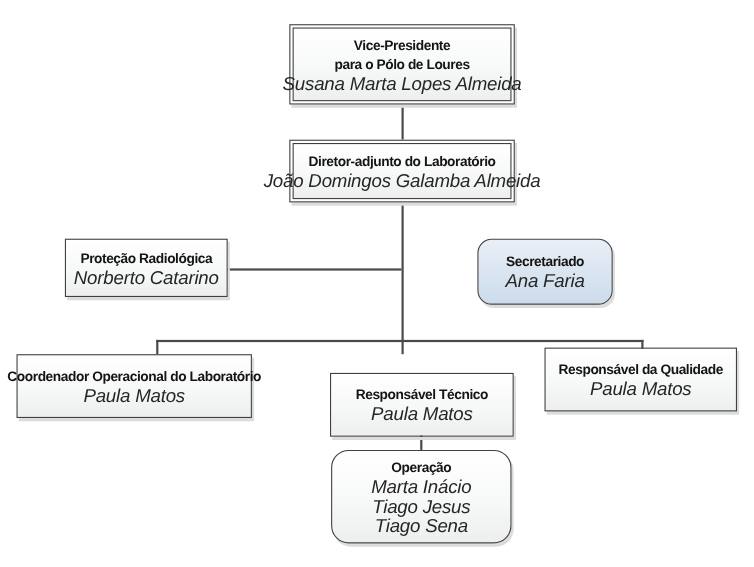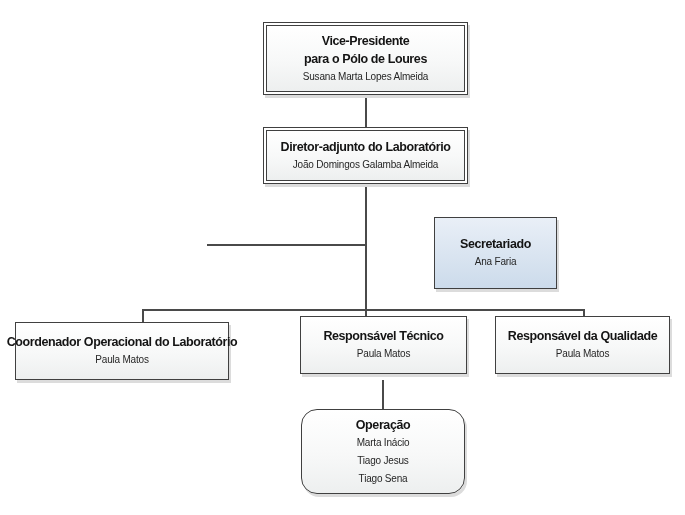--- a/index.html
+++ b/index.html
@@ -32,22 +32,22 @@
     display:flex;flex-direction:column;justify-content:center;align-items:center;
   }
   .box.blue, .box.blue .inner{
     background:linear-gradient(180deg,var(--blue-top) 0%,var(--blue-bottom) 100%);
   }
   .title{
     font-weight:bold;font-size:12.5px;line-height:18px;letter-spacing:-0.4px;
     white-space:nowrap;color:#141414;
   }
   .person{
-    font-size:10px;line-height:18px;letter-spacing:-0.2px;
-    white-space:nowrap;color:#262626;
+    font-size:17px;line-height:18px;letter-spacing:-0.2px;
+    white-space:nowrap;color:#262626;font-style:italic;
   }
   .vline,.hline{position:absolute;background:var(--connector);}
   .vline{width:2px;}
   .hline{height:2px;}
 </style>
 </head>
 <body>
 
 <div id="canvas">
 
@@ -67,32 +67,36 @@
     </div>
   </div>
 
   <div class="box double" style="left:263px;top:127px;width:205px;height:57px;">
     <div class="inner">
       <div class="title">Diretor-adjunto do Laboratório</div>
       <div class="person">João Domingos Galamba Almeida</div>
     </div>
   </div>
 
+  <div class="box" style="left:59px;top:217px;width:148px;height:53px;">
+    <div class="title">Proteção Radiológica</div>
+    <div class="person">Norberto Catarino</div>
+  </div>
 
-  <div class="box blue" style="left:434px;top:217px;width:123px;height:72px;">
+  <div class="box blue" style="left:434px;top:217px;width:123px;height:60px;border-radius:13px;">
     <div class="title">Secretariado</div>
     <div class="person">Ana Faria</div>
   </div>
 
   <div class="box" style="left:15px;top:322px;width:214px;height:58px;">
     <div class="title">Coordenador Operacional do Laboratório</div>
     <div class="person">Paula Matos</div>
   </div>
 
-  <div class="box" style="left:300px;top:316px;width:167px;height:58px;">
+  <div class="box" style="left:300px;top:339px;width:167px;height:58px;">
     <div class="title">Responsável Técnico</div>
     <div class="person">Paula Matos</div>
   </div>
 
   <div class="box" style="left:495px;top:316px;width:175px;height:58px;">
     <div class="title">Responsável da Qualidade</div>
     <div class="person">Paula Matos</div>
   </div>
 
   <div class="box" style="left:301px;top:409px;width:164px;height:85px;border-radius:16px;">

